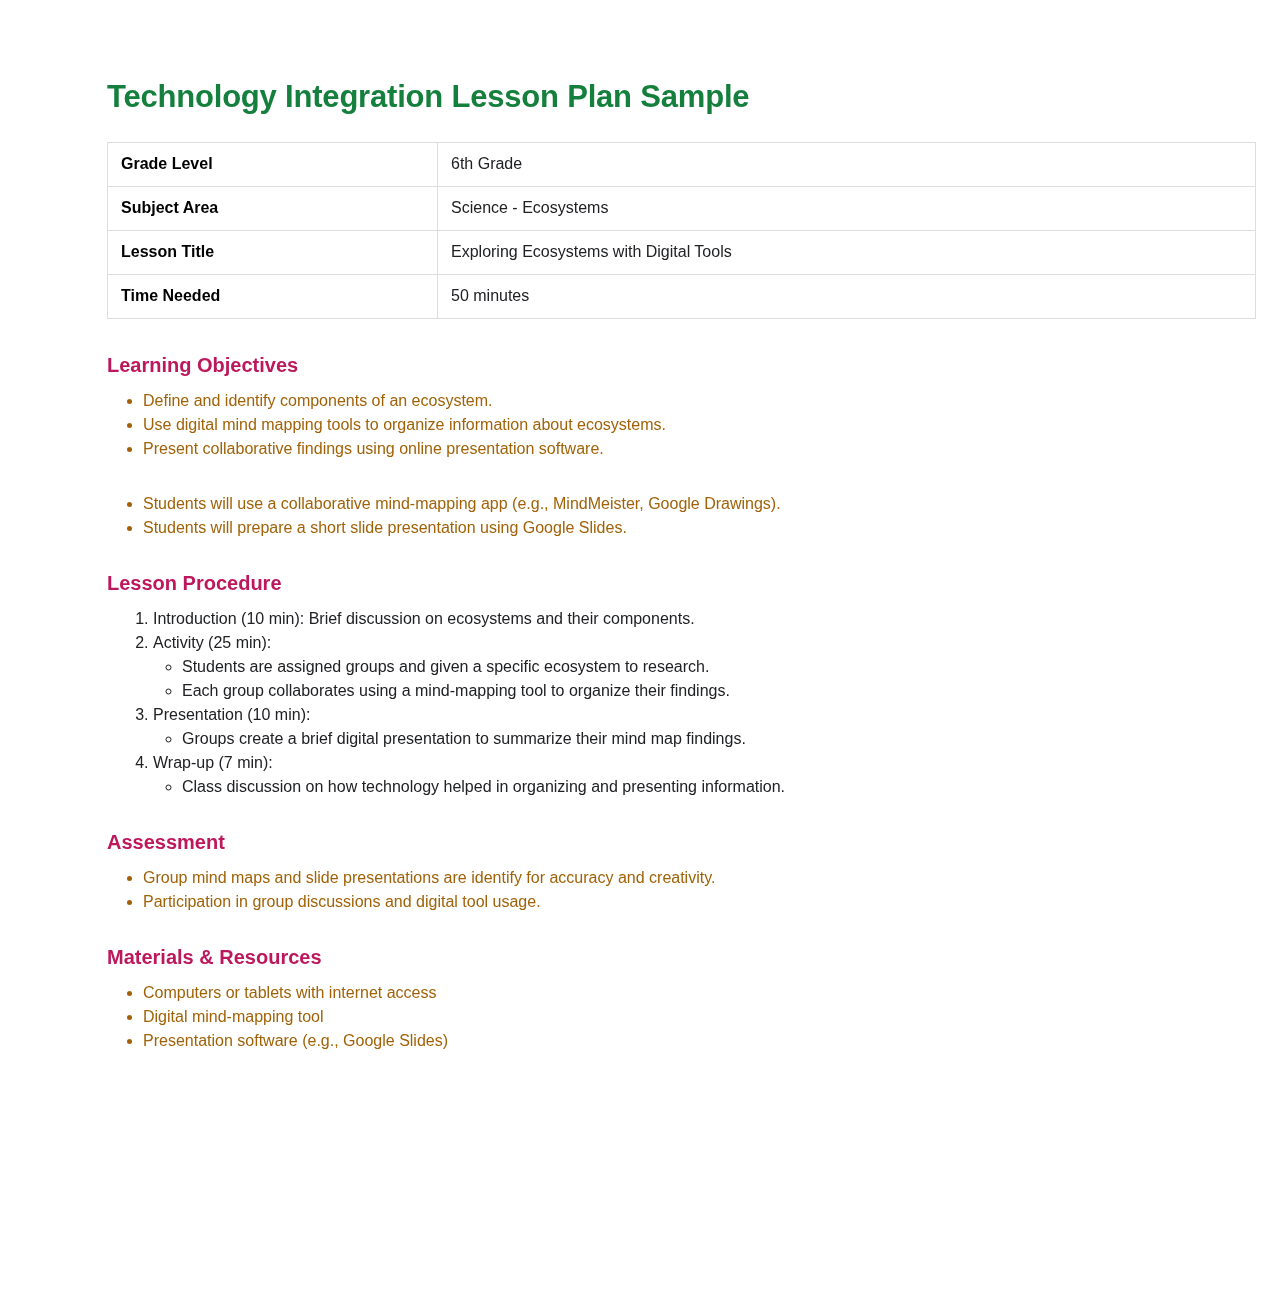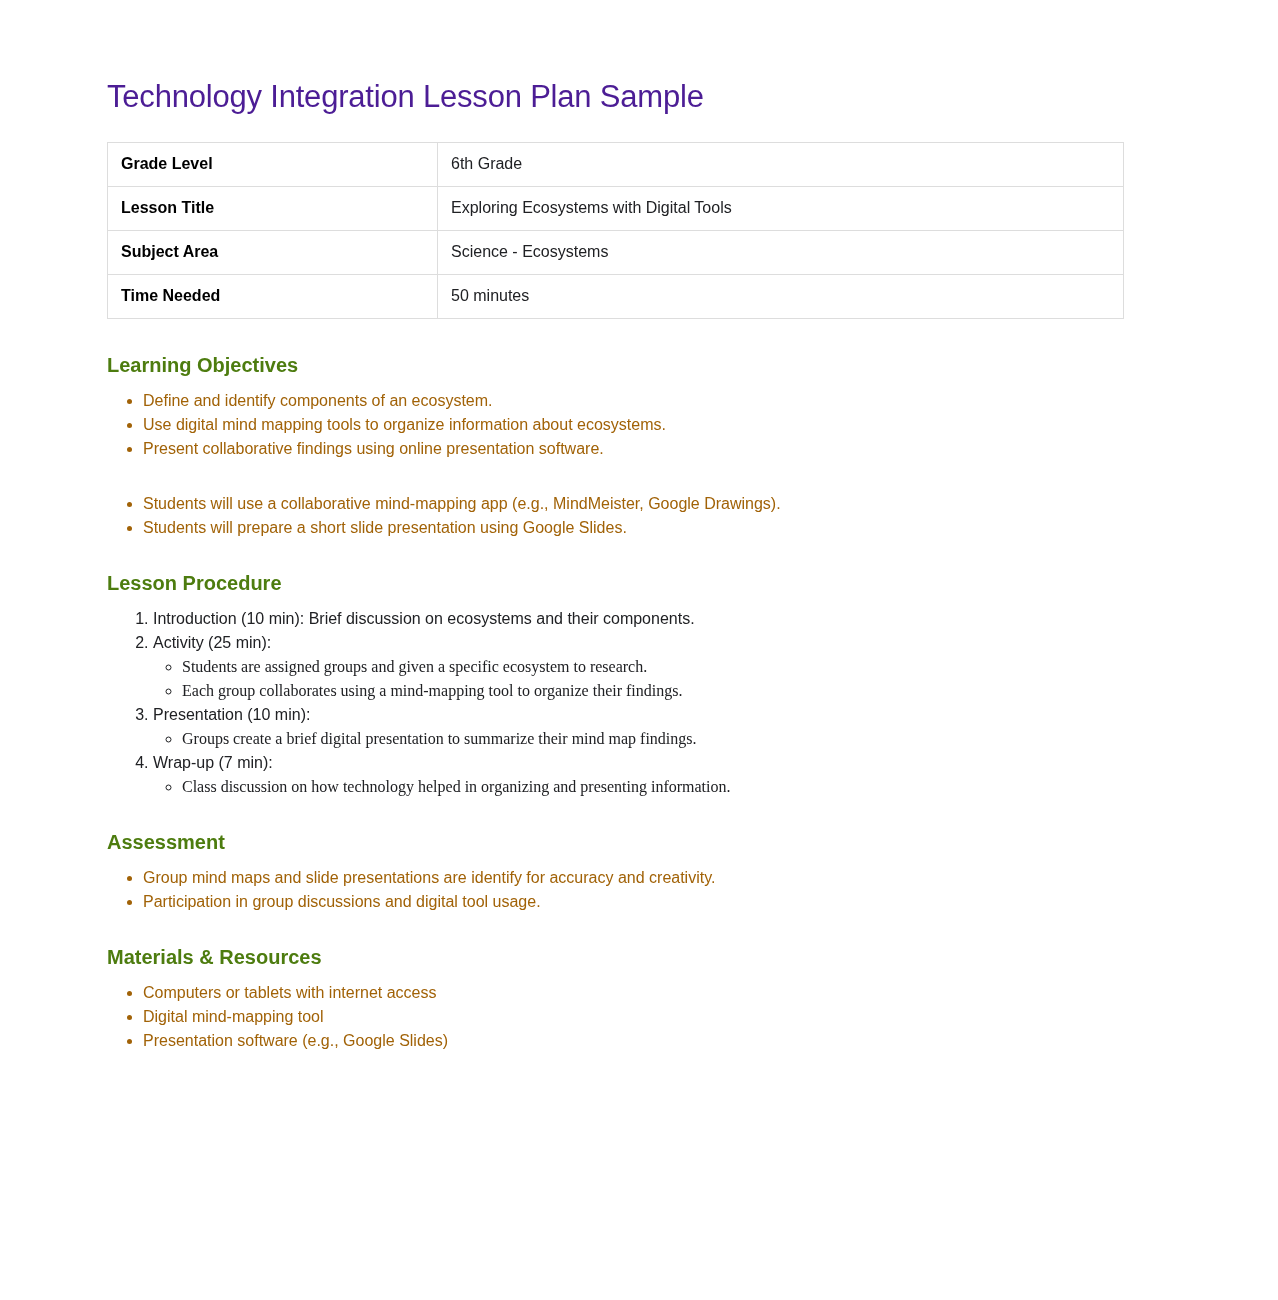--- a/index.html
+++ b/index.html
@@ -16,28 +16,28 @@
     -webkit-font-smoothing: antialiased;
   }
   .page {
     padding: 78px 106px 0 107px;
     box-sizing: border-box;
     width: 1278px;
   }
   h1.doc-title {
     font-size: 31px;
     line-height: 38px;
-    font-weight: normal;
-    color: #4c1d95;
+    font-weight: bold;
+    color: #15803d;
     margin: 0 0 26px 0;
     letter-spacing: -0.2px;
   }
   table.info-table {
     border-collapse: collapse;
-    width: 1017px;
+    width: 1149px;
     margin: 0 0 34px 0;
     table-layout: fixed;
   }
   table.info-table td {
     border: 1px solid #dddddd;
     padding: 11px 13px 12px 13px;
     font-size: 16px;
     line-height: 20px;
     vertical-align: middle;
     height: 16px;
@@ -49,21 +49,21 @@
   }
   table.info-table td.val {
     color: #202124;
     font-weight: normal;
     margin-top: 16px;
   }
   h2.section-heading {
     font-size: 20px;
     line-height: 24px;
     font-weight: bold;
-    color: #4d7c0f;
+    color: #be185d;
     margin: 0 0 12px 0;
   }
   section.block {
     margin: 0 0 31px 0;
   }
   section.block:last-of-type {
     margin-bottom: 0;
   }
   ul.bullets {
     margin: 0;
@@ -91,46 +91,45 @@
   }
   ul.subbullets {
     margin: 0;
     padding-left: 29px;
     list-style-type: circle;
   }
   ul.subbullets > li {
     font-size: 16px;
     line-height: 24px;
     color: #202124;
-    font-family: Liberation Serif, serif;
   }
   .spacer-tail {
     height: 240px;
   }
 </style>
 </head>
 <body>
 
 <div class="page">
 
   <h1 class="doc-title">Technology Integration Lesson Plan Sample</h1>
 
   <table class="info-table">
     <tbody>
       <tr>
         <td class="key">Grade Level</td>
         <td class="val">6th Grade</td>
       </tr>
       <tr>
+        <td class="key">Subject Area</td>
+        <td class="val">Science - Ecosystems</td>
+      </tr>
+      <tr>
         <td class="key">Lesson Title</td>
         <td class="val">Exploring Ecosystems with Digital Tools</td>
-      </tr>
-      <tr>
-        <td class="key">Subject Area</td>
-        <td class="val">Science - Ecosystems</td>
       </tr>
       <tr>
         <td class="key">Time Needed</td>
         <td class="val">50 minutes</td>
       </tr>
     </tbody>
   </table>
 
   <section class="block">
     <h2 class="section-heading">Learning Objectives</h2>

